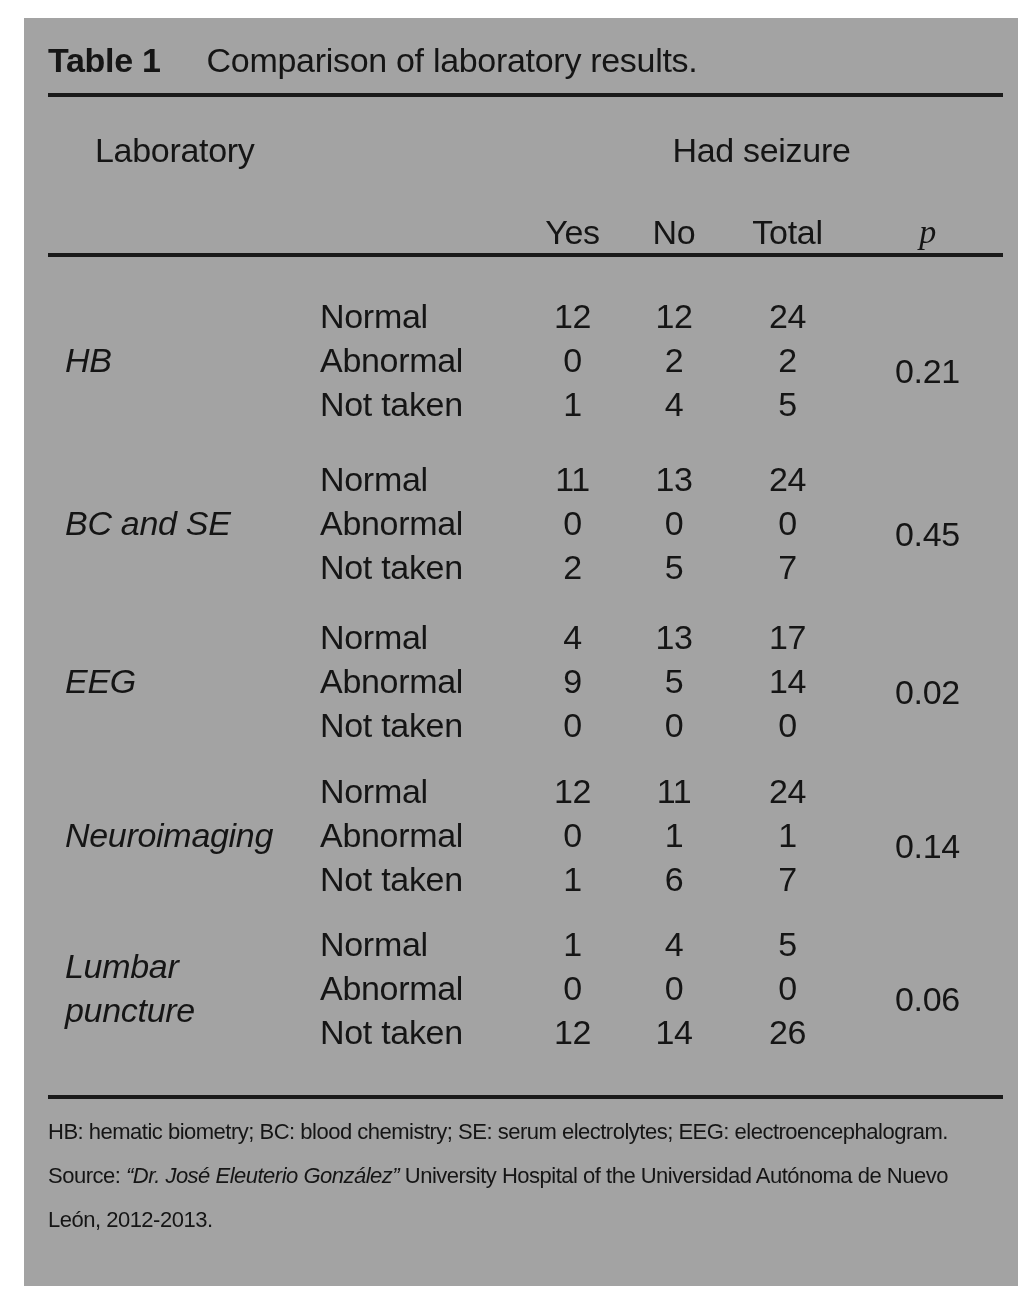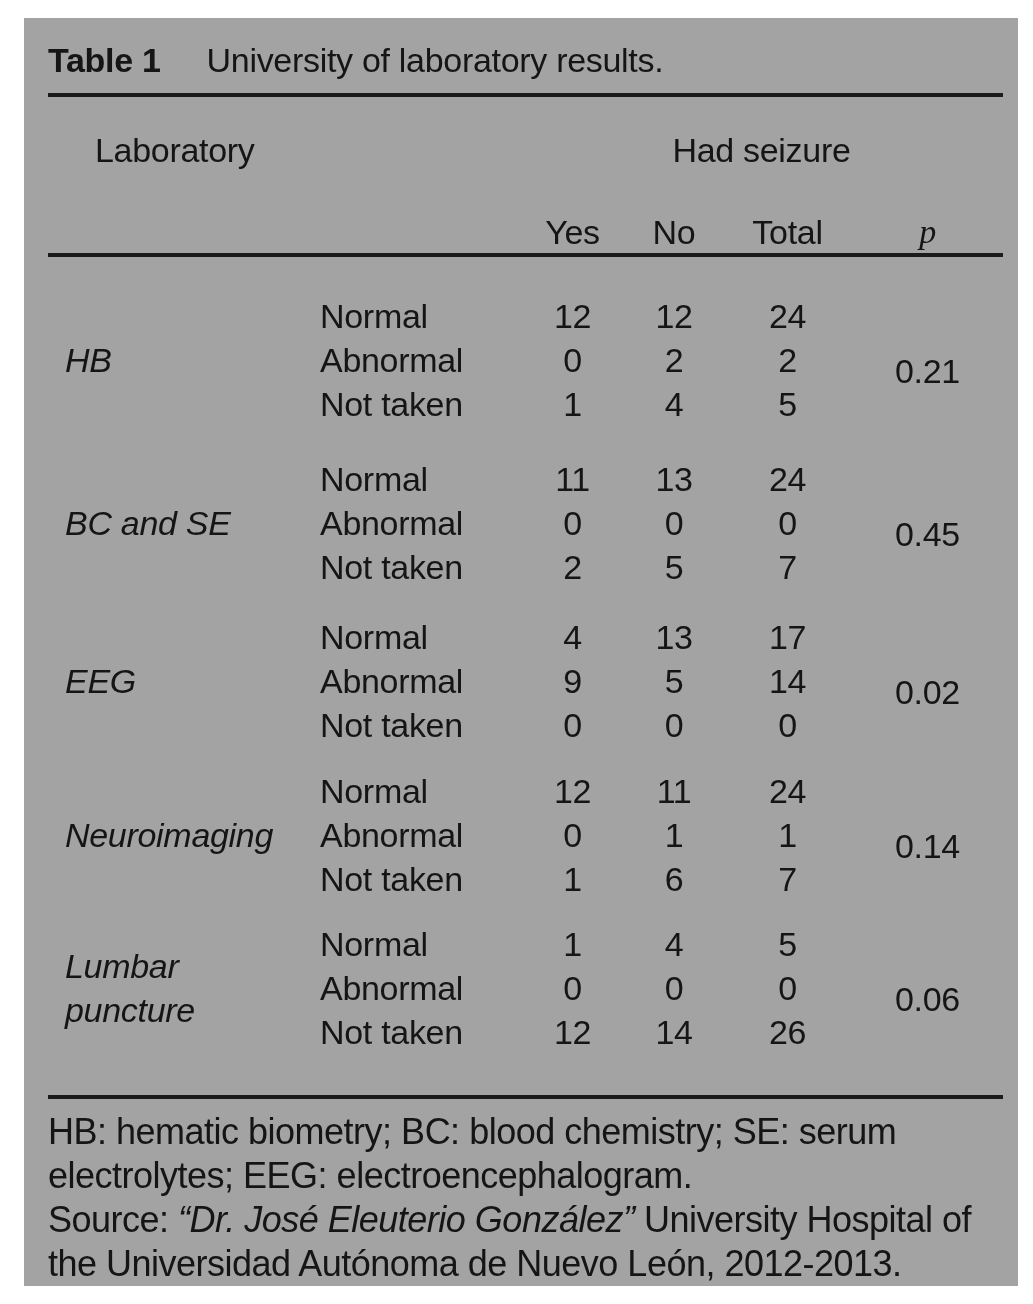--- a/index.html
+++ b/index.html
@@ -31,31 +31,31 @@
   .glabel{grid-column:1;grid-row:1/4;align-self:center;padding-left:17px;font-style:italic;}
   .glabel.wrap{padding-right:92px;}
   .sub{grid-column:2;}
   .r1{grid-row:1;}
   .r2{grid-row:2;}
   .r3{grid-row:3;}
   .pval{grid-column:6;grid-row:1/4;align-self:center;text-align:center;transform:translateY(11px);}
   .rule1{top:75px;}
   .rule2{top:235px;}
   .rule3{top:1077px;}
-  .footer{position:absolute;left:24px;top:1092px;width:958px;font-size:36px;line-height:44px;letter-spacing:-0.5px;}
+  .footer{position:absolute;left:24px;top:1092px;width:958px;font-size:22px;line-height:44px;letter-spacing:-0.5px;}
   .src-italic{font-style:italic;}
 </style>
 </head>
 <body>
 
 <div class="panel">
 
   <div class="title">
     <span class="title-label">Table 1</span>
-    <span>University of laboratory results.</span>
+    <span>Comparison of laboratory results.</span>
   </div>
 
   <div class="rule rule1"></div>
 
   <div class="grid hdr2">
     <div class="c3">Yes</div>
     <div class="c4">No</div>
     <div class="c5">Total</div>
     <div class="c6 p-hdr">p</div>
   </div>

